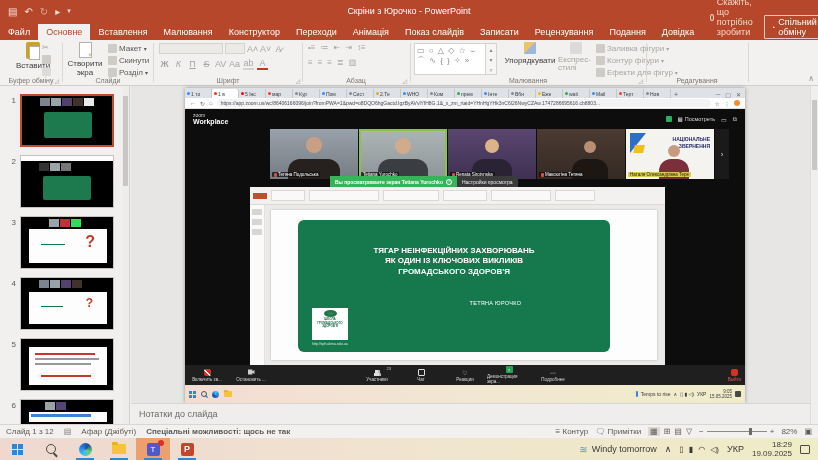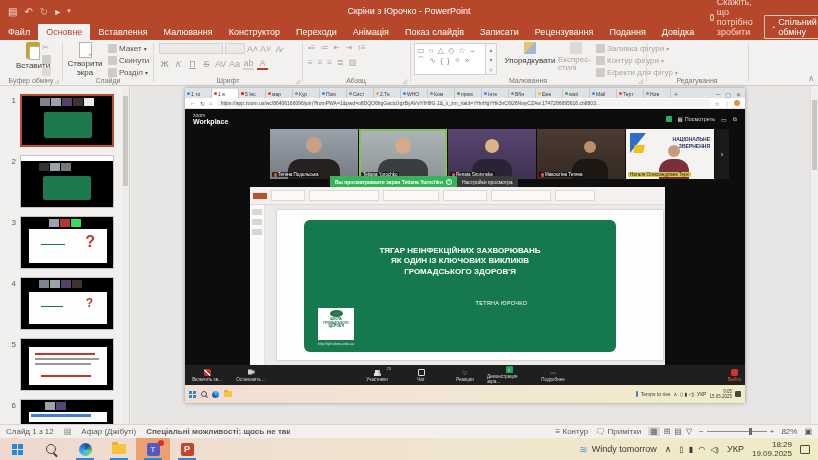--- a/index.html
+++ b/index.html
@@ -107,21 +107,21 @@
   .gb-q { width:6px; height:6px; border:1px solid #fff; border-radius:50%; font-size:4px; display:flex; align-items:center; justify-content:center; font-weight:normal; }
   .gb-settings { background:#3a3a3a; color:#e8e8e8; font-size:5px; height:11px; display:flex; align-items:center; padding:0 5px; }
 
   .shared { position:absolute; left:65px; top:78px; width:415px; height:178px; background:#fff; overflow:hidden; }
   .mribbon { position:absolute; left:0; top:0; width:415px; height:18px; background:#f3f1ef; border-bottom:1px solid #ddd9d6; display:flex; align-items:center; gap:4px; padding:0 3px; }
   .mfile { width:14px; height:6px; background:#c14f2e; }
   .mgbox { height:11px; border:1px solid #dcd9d5; background:#faf9f8; }
   .mthumbs { position:absolute; left:0; top:18px; width:15px; height:160px; background:#fbfafa; border-right:1px solid #e4e1de; }
   .mthumbs i { display:block; width:10px; height:6px; background:#d8d5d2; margin:4px auto 0; }
   .mcanvas { position:absolute; left:15px; top:18px; width:400px; height:160px; background:#eceae8; }
-  .mslide { position:absolute; left:6px; top:5px; width:386px; height:150px; background:#fdfdfd; box-shadow:0 0 2px rgba(0,0,0,.25);margin-left:6px; }
+  .mslide { position:absolute; left:6px; top:5px; width:386px; height:150px; background:#fdfdfd; box-shadow:0 0 2px rgba(0,0,0,.25); }
   .gslide { position:absolute; left:27px; top:10px; width:312px; height:132px; background:#16794d; border-radius:6px; color:#fff; }
   .gtitle { position:absolute; top:26px; left:8px; right:8px; text-align:center; font-weight:bold; font-size:8px; line-height:1.3; }
   .gauthor { position:absolute; top:80px; left:55%; font-size:5.5px; letter-spacing:.3px; }
   .glogo { position:absolute; left:14px; top:88px; width:36px; height:32px; background:#fff; display:flex; flex-direction:column; align-items:center; padding-top:2px; }
   .glogo .ell { width:13px; height:7px; border-radius:50%; background:radial-gradient(#2e8b57,#145c38); }
   .glogo .lt { font-size:3px; color:#1c6b43; font-weight:bold; text-align:center; line-height:1.2; margin-top:1px; }
   .gurl { position:absolute; left:14px; top:122px; font-size:3.5px; color:#d7ead f; color:#d9ecе2; color:#d9ece2; }
 
   .ztoolbar { position:absolute; left:0; top:256px; width:560px; height:20px; background:#1f1f1f; display:flex; align-items:center; }
   .ztool { display:flex; flex-direction:column; align-items:center; justify-content:center; gap:1px; color:#d8d8d8; font-size:4.5px; width:44px; height:20px; position:relative; }
@@ -675,20 +675,23 @@
             <span>∧</span>
             <span>▯ ▮ ◁)</span>
             <span>УКР</span>
             <span class="ztime"><span>9:05</span><br><span>15.05.2025</span></span>
             <span class="znotif"></span>
           </span>
         </div>
       </div>
     </div>
 
+    <div class="notes">
+        <span>Нотатки до слайда</span>
+      </div>
   </div>
 
   <div class="vscroll"></div>
 
   <div class="statusbar">
     <span>Слайд 1 з 12</span>
     <span style="font-size:8px;color:#7a7672">▤</span>
     <span>Афар (Джібуті)</span>
     <span style="font-weight:bold">Спеціальні можливості: щось не так</span>
     <span class="sb-right">

